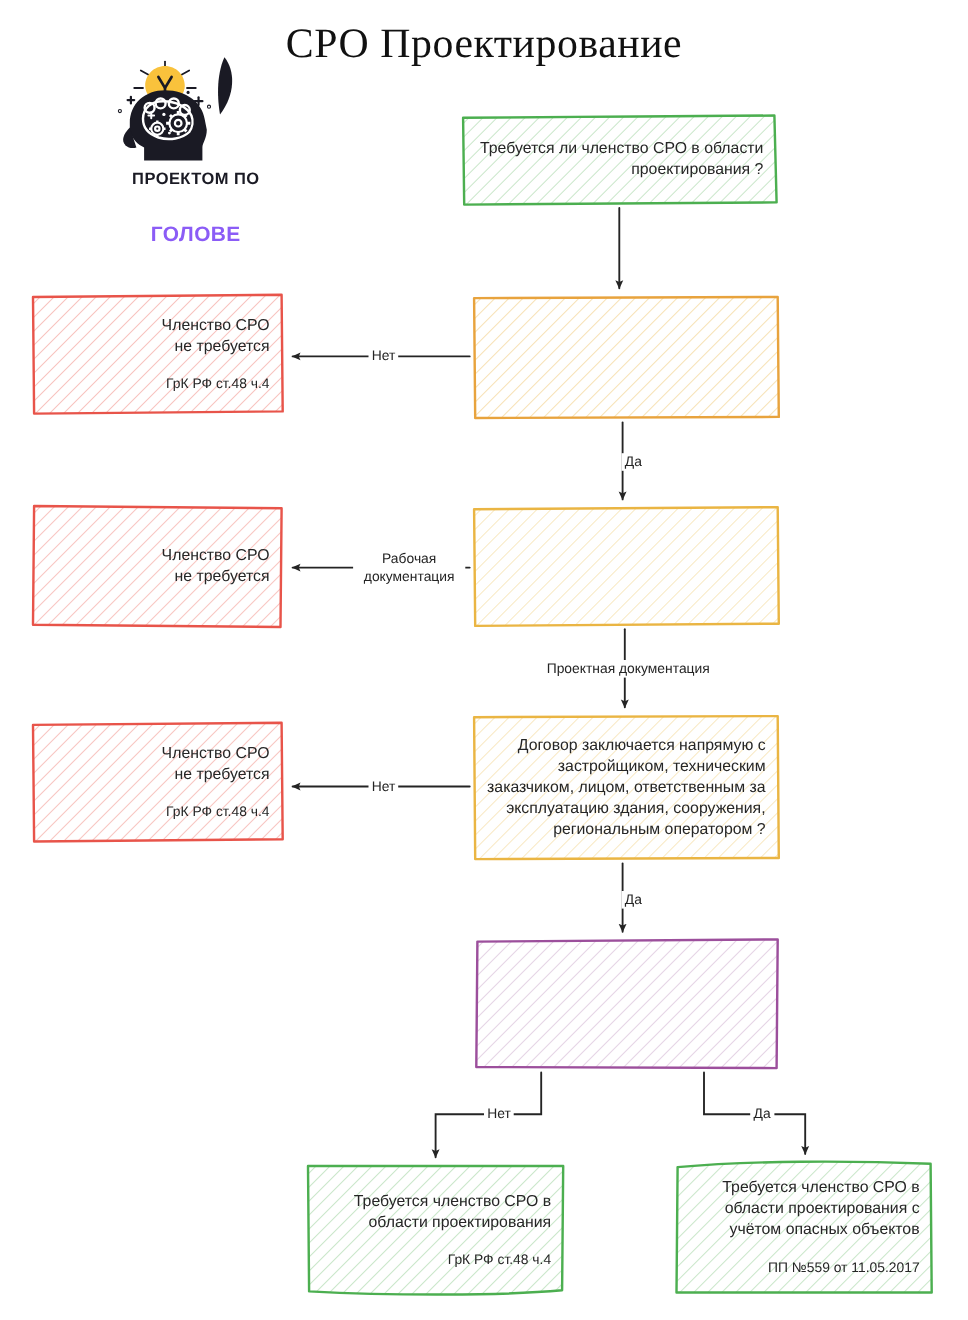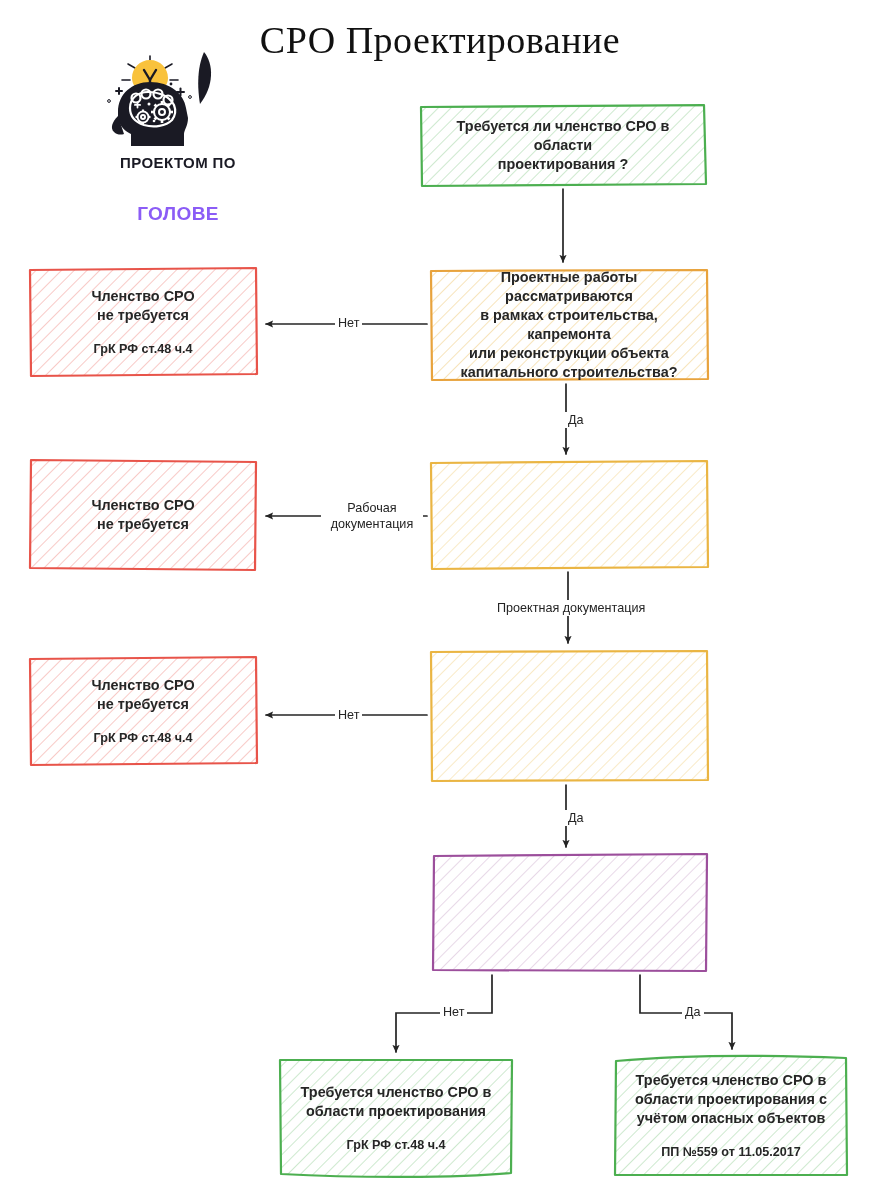--- a/index.html
+++ b/index.html
@@ -67,23 +67,22 @@
   }
 
   
   .node {
     position: absolute;
     box-sizing: border-box;
     display: flex;
     flex-direction: column;
     align-items: center;
     justify-content: center;
-    text-align: center;
+    text-align: right;
     padding: 10px 14px;
-    font-weight: bold;
   }
   .node .sketch {
     position: absolute;
     left: 0; top: 0;
     width: 100%;
     height: 100%;
     overflow: visible;
     pointer-events: none;
   }
   .node .node-body {
@@ -269,26 +268,20 @@
   <div class="node-body">
     <div class="node-main">Требуется ли членство СРО в области
 проектирования ?</div>
   </div>
 </div>
 
 <div class="node" id="n1" style="left:428px; top:267px; width:282px; height:116px;">
   <svg class="sketch" viewBox="0 0 282 116" preserveAspectRatio="none">
     <path d="M3,4 L279,3 L280,112 L4,113 Z" fill="url(#hatch-orange)" stroke="#e8a33d" stroke-width="2.2" stroke-linejoin="round"></path>
   </svg>
-  <div class="node-body">
-    <div class="node-main">Проектные работы рассматриваются
-в рамках строительства, капремонта
-или реконструкции объекта
-капитального строительства?</div>
-  </div>
 </div>
 
 <div class="node" id="n2" style="left:27px; top:266px; width:232px; height:112px;">
   <svg class="sketch" viewBox="0 0 232 112" preserveAspectRatio="none">
     <path d="M3,4 L229,2 L230,108 L4,110 Z" fill="url(#hatch-red)" stroke="#e8544a" stroke-width="2.2" stroke-linejoin="round"></path>
   </svg>
   <div class="node-body">
     <div class="node-main">Членство СРО
 не требуется</div>
     <div class="node-sub">ГрК РФ ст.48 ч.4</div>
@@ -308,20 +301,27 @@
   <div class="node-body">
     <div class="node-main">Членство СРО
 не требуется</div>
   </div>
 </div>
 
 <div class="node" id="n5" style="left:428px; top:648px; width:282px; height:136px;">
   <svg class="sketch" viewBox="0 0 282 136" preserveAspectRatio="none">
     <path d="M3,4 L279,3 L280,132 L4,133 Z" fill="url(#hatch-amber)" stroke="#eab543" stroke-width="2.2" stroke-linejoin="round"></path>
   </svg>
+  <div class="node-body">
+    <div class="node-main">Договор заключается напрямую с
+застройщиком, техническим
+заказчиком, лицом, ответственным за
+эксплуатацию здания, сооружения,
+региональным оператором ?</div>
+  </div>
 </div>
 
 <div class="node" id="n6" style="left:27px; top:655px; width:232px; height:112px;">
   <svg class="sketch" viewBox="0 0 232 112" preserveAspectRatio="none">
     <path d="M3,4 L229,2 L230,108 L4,110 Z" fill="url(#hatch-red)" stroke="#e8544a" stroke-width="2.2" stroke-linejoin="round"></path>
   </svg>
   <div class="node-body">
     <div class="node-main">Членство СРО
 не требуется</div>
     <div class="node-sub">ГрК РФ ст.48 ч.4</div>

